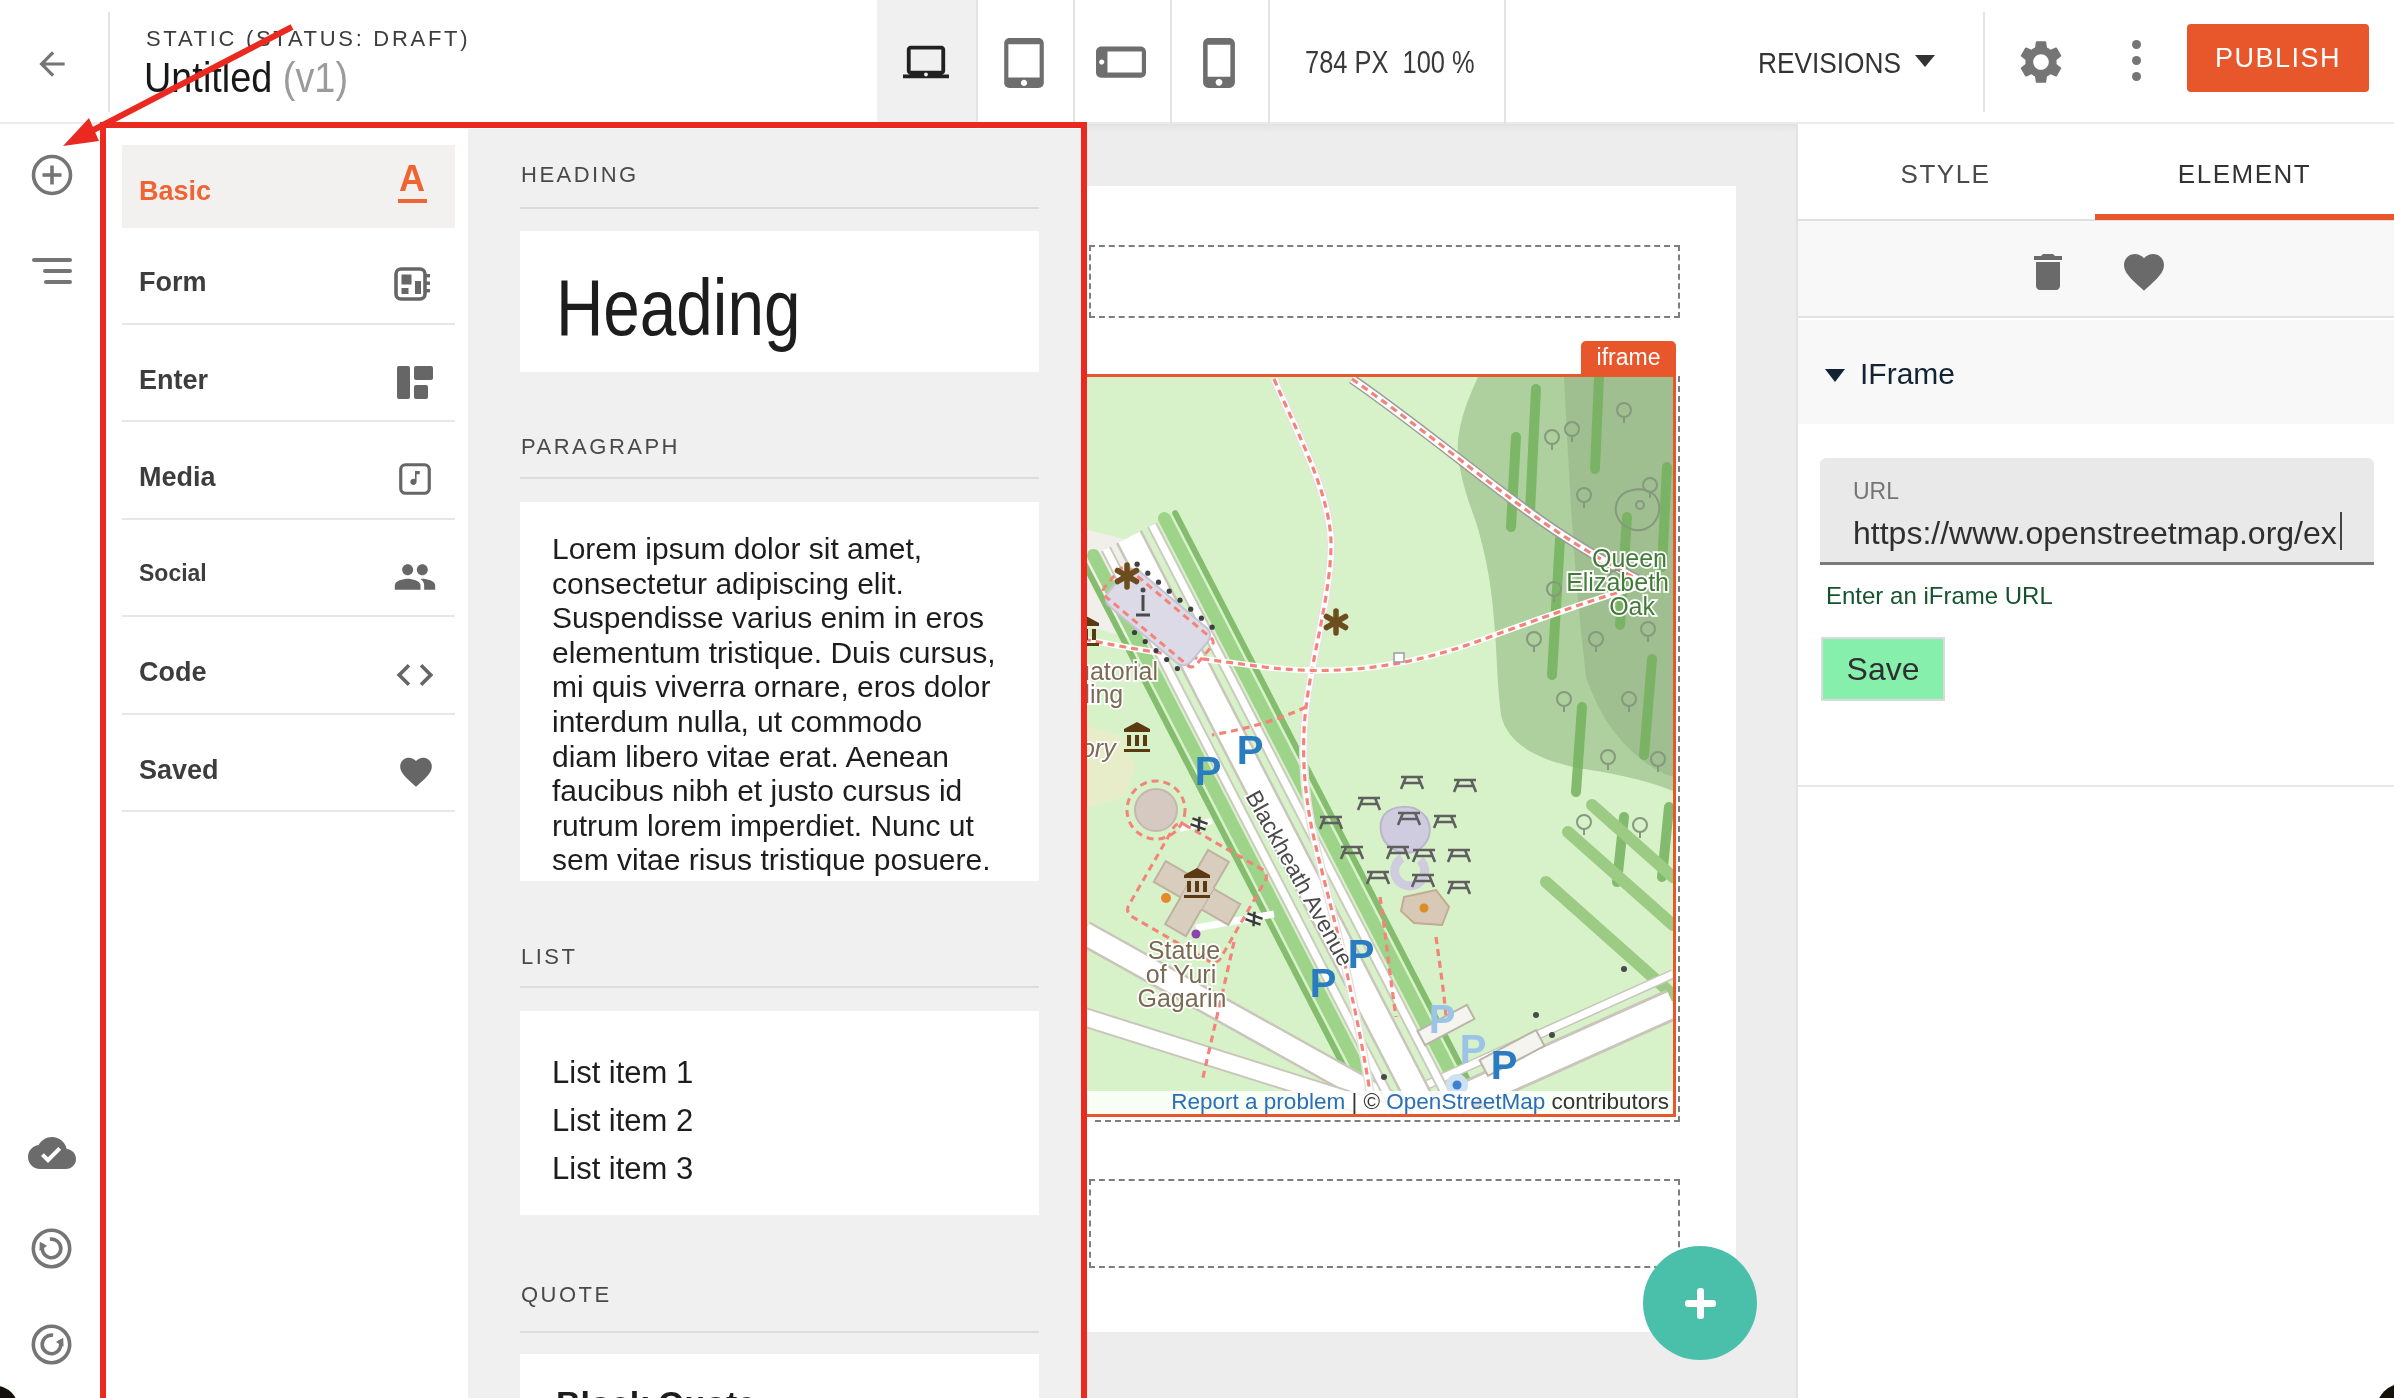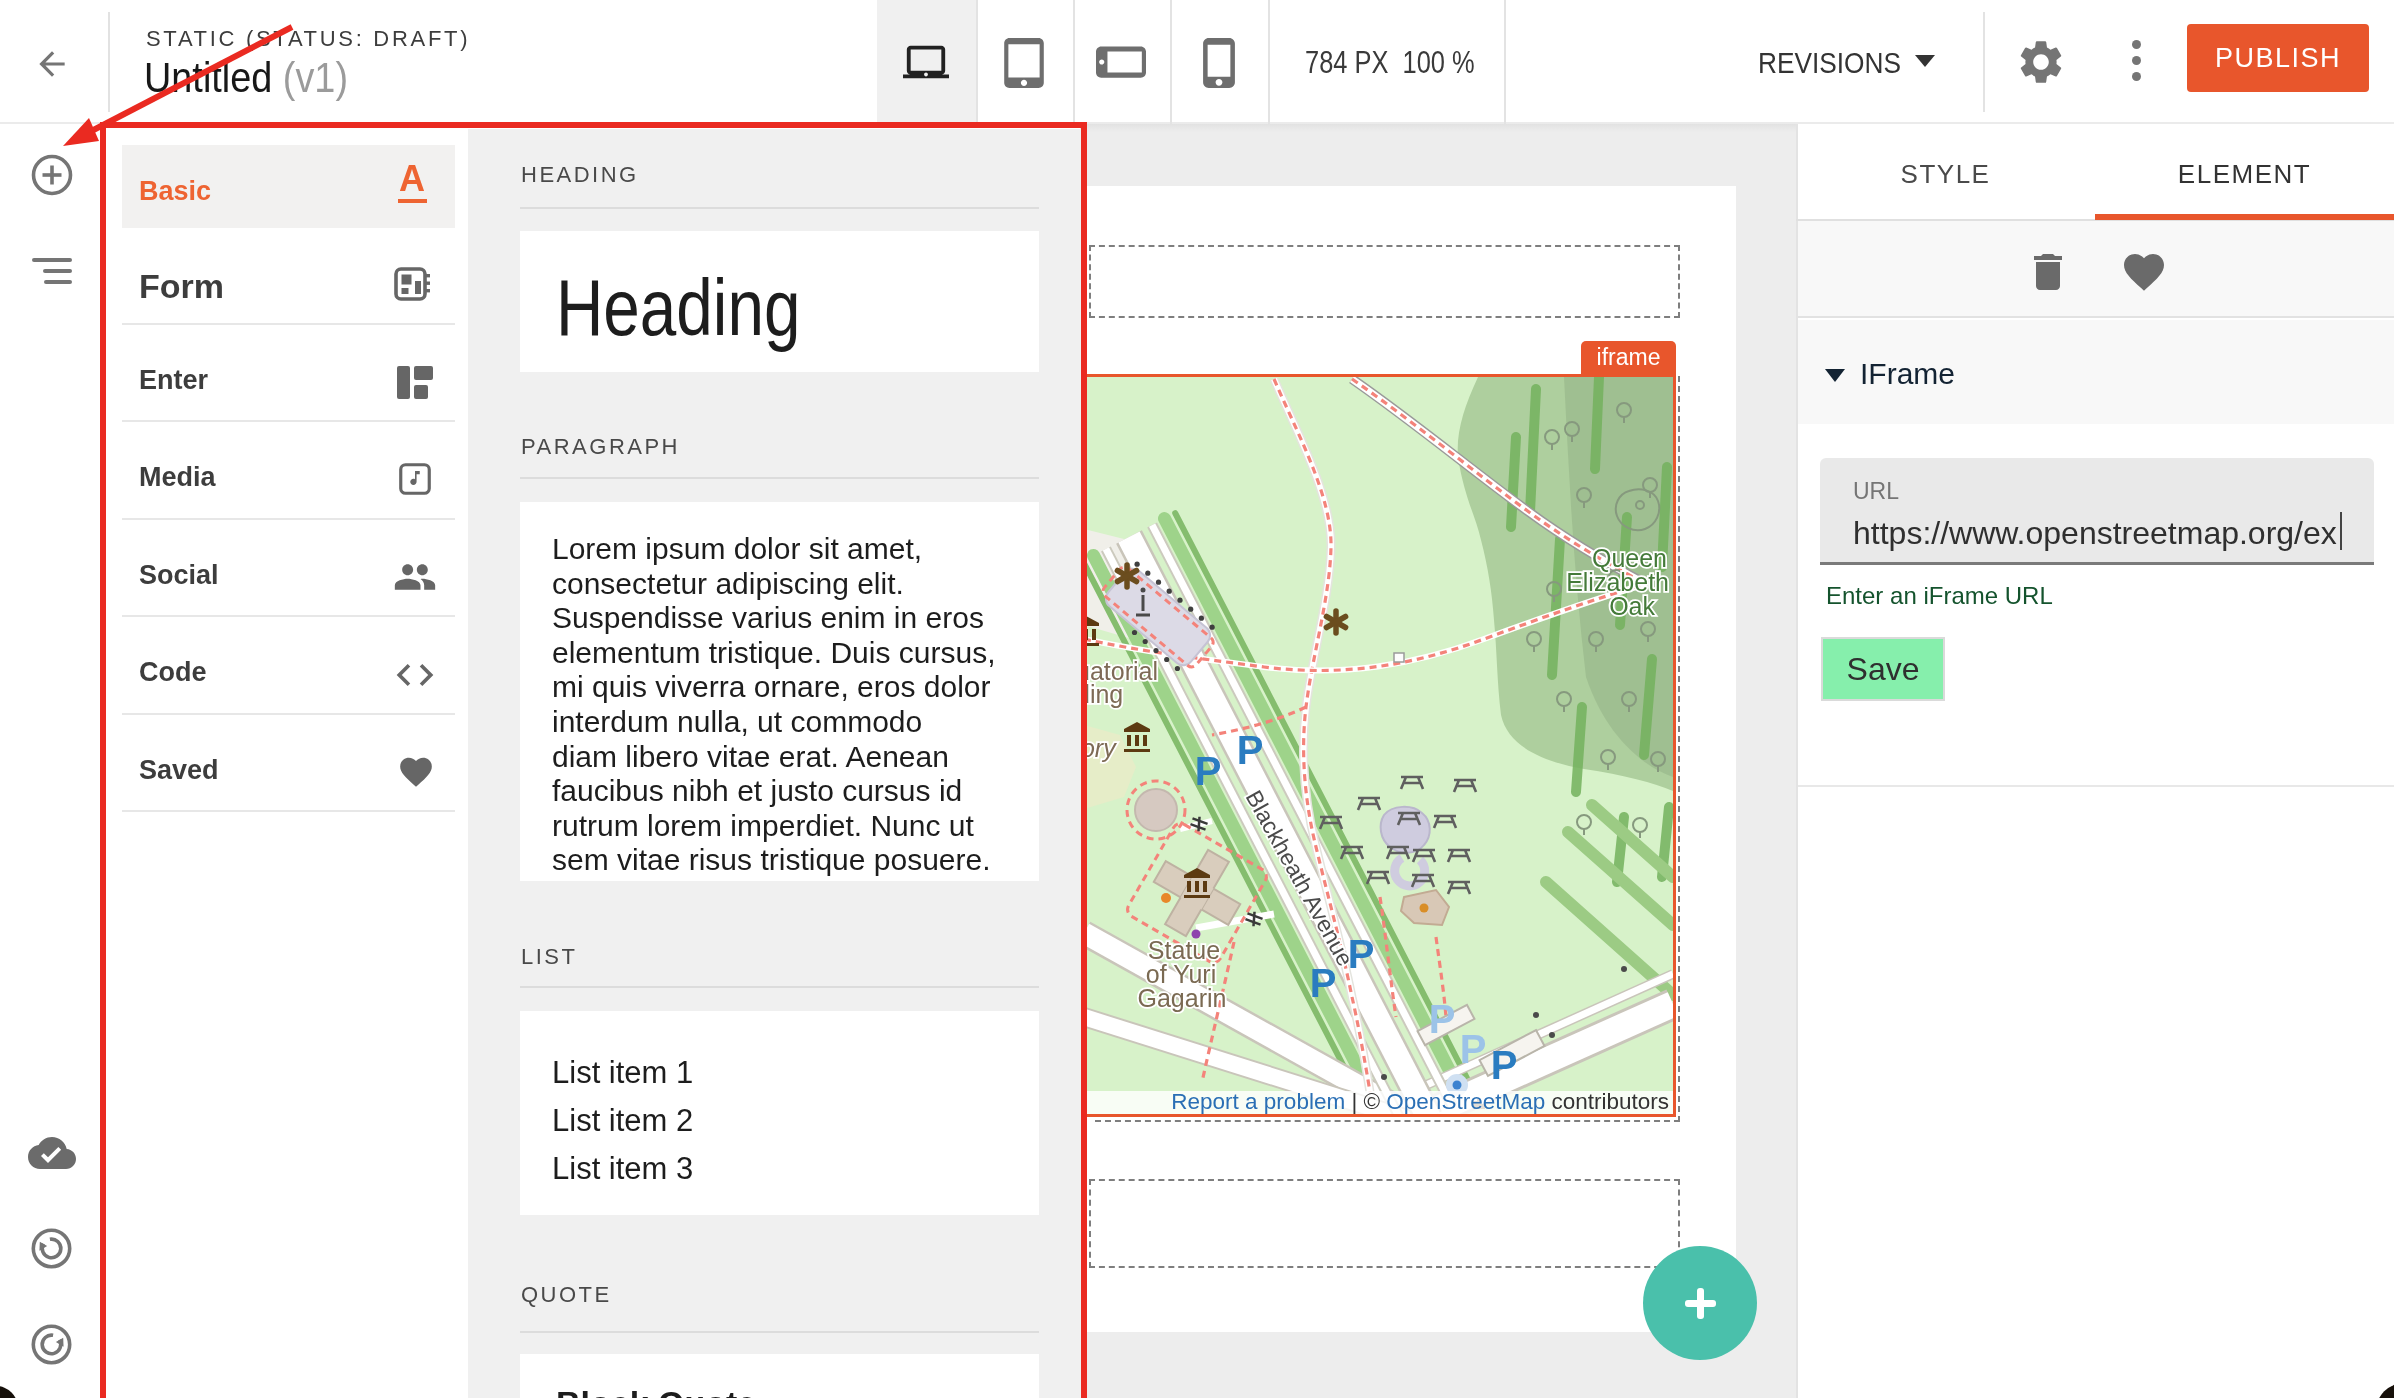--- a/index.html
+++ b/index.html
@@ -447,21 +447,21 @@
   <path d="M 32.2 13.75 L 24.9 17.95 L 32.55 22.8 Z" fill="#757575"></path>
 </svg>
 
 
 <div class="abs" style="left:107px; top:129px; width:361px; height:1269px; background:#ffffff;"></div>
 <div class="abs" style="left:122px; top:145px; width:333px; height:83px; background:#f2f1f0;"></div>
 <div class="abs" style="left:139px; top:176px; font-size:27px; font-weight:bold; color:#ee6432;">Basic</div>
 <div class="abs" style="left:399px; top:158px; font-size:36px; font-weight:bold; color:#ee6432;">A</div>
 <div class="abs" style="left:398px; top:199px; width:29px; height:4px; background:#ee6432;"></div>
 
-<div class="abs" style="left:139px; top:267px; font-size:34px; font-weight:bold; color:#3d3d3d;">Form</div>
+<div class="abs" style="left:139px; top:267px; font-size:27px; font-weight:bold; color:#3d3d3d;">Form</div>
 <svg class="abs" style="left:394px; top:267px;" width="36" height="34" viewBox="0 0 36 34" fill="none" stroke="#666" stroke-width="3.6">
       <rect x="2" y="2" width="29" height="30" rx="5"></rect>
       <g fill="#666" stroke="none">
         <rect x="7.5" y="7.5" width="10" height="10"></rect>
         <rect x="7.5" y="21" width="7" height="6"></rect>
         <rect x="21" y="14" width="6" height="13"></rect>
         <rect x="31" y="7" width="5" height="3.4"></rect>
         <rect x="31" y="14.5" width="5" height="3.4"></rect>
         <rect x="31" y="22" width="5" height="3.4"></rect>
       </g>
@@ -476,21 +476,21 @@
     </svg>
 <div class="abs" style="left:122px; top:420px; width:333px; height:2px; background:#e7e7e7;"></div>
 
 <div class="abs" style="left:139px; top:462px; font-size:27px; font-weight:bold; color:#3d3d3d;">Media</div>
 <svg class="abs" style="left:396px; top:460px;" width="38" height="38" viewBox="0 0 24 24" fill="none" stroke="#666" stroke-width="2">
       <rect x="3" y="3" width="18" height="18" rx="3"></rect>
       <path d="M15 7h-3v5.1c-.3-.2-.6-.3-1-.3-1.1 0-2 .9-2 2s.9 2 2 2 2-.9 2-2V9h2V7z" fill="#666" stroke="none"></path>
     </svg>
 <div class="abs" style="left:122px; top:518px; width:333px; height:2px; background:#e7e7e7;"></div>
 
-<div class="abs" style="left:139px; top:560px; font-size:27px; font-weight:bold; color:#3d3d3d;">Social</div>
+<div class="abs" style="left:139px; top:560px; font-size:23px; font-weight:bold; color:#3d3d3d;">Social</div>
 <svg class="abs" style="left:393px; top:560px;" width="44" height="34" viewBox="0 0 24 16" fill="#666">
       <path d="M16 7c1.66 0 2.99-1.34 2.99-3S17.66 1 16 1c-1.66 0-3 1.34-3 3s1.34 3 3 3zm-8 0c1.66 0 2.99-1.34 2.99-3S9.66 1 8 1C6.34 1 5 2.34 5 4s1.34 3 3 3zm0 2c-2.33 0-7 1.17-7 3.5V15h14v-2.5C15 10.17 10.33 9 8 9zm8 0c-.29 0-.62.02-.97.05 1.16.84 1.97 1.97 1.97 3.45V15h6v-2.5c0-2.33-4.67-3.5-7-3.5z"></path>
     </svg>
 <div class="abs" style="left:122px; top:615px; width:333px; height:2px; background:#e7e7e7;"></div>
 
 <div class="abs" style="left:139px; top:657px; font-size:27px; font-weight:bold; color:#3d3d3d;">Code</div>
 <svg class="abs" style="left:393px; top:658px;" width="44" height="34" viewBox="0 0 24 16" fill="#666">
       <path d="M9.4 12.6L4.8 8l4.6-4.6L8 2 2 8l6 6 1.4-1.4zm5.2 0L19.2 8l-4.6-4.6L16 2l6 6-6 6-1.4-1.4z"></path>
     </svg>
 <div class="abs" style="left:122px; top:713px; width:333px; height:2px; background:#e7e7e7;"></div>

